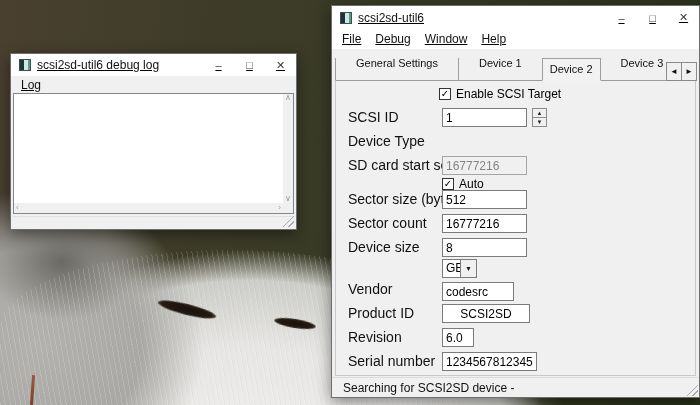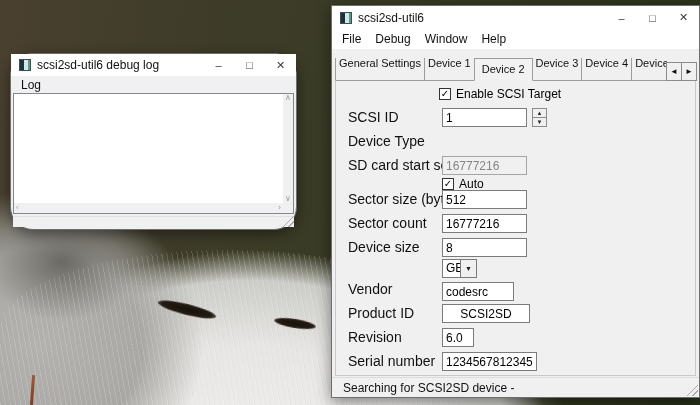--- a/index.html
+++ b/index.html
@@ -20,53 +20,53 @@
     position:absolute; left:0; top:250px; width:460px; height:155px;
     background: repeating-linear-gradient(80deg, rgba(255,255,255,.28) 0 1px, rgba(120,120,118,.08) 1px 2px, transparent 2px 5px);
     border-radius: 50% 50% 0 0; opacity:.55;
   }
   .fox-eye { position:absolute; background:radial-gradient(ellipse at center, #17110c 0%, #241b12 60%, rgba(60,50,40,0) 100%); border-radius:50%; filter:blur(.6px); }
   .fox-eye.left  { left:157px; top:304px; width:60px; height:11px; transform:rotate(14deg); }
   .fox-eye.right { left:274px; top:319px; width:42px; height:9px; transform:rotate(9deg); }
   .twig { position:absolute; left:31px; top:375px; width:3px; height:30px; background:linear-gradient(#9a5a3c,#7c4028); transform:rotate(4deg); }
 
   
-  .win { position:absolute; background:#f0f0f0; border:1px solid #6e6e6e; box-shadow:0 4px 14px rgba(0,0,0,.45); }
+  .win { position:absolute; background:#f0f0f0; border:1px solid #6e6e6e; box-shadow:0 4px 14px rgba(0,0,0,.45);text-decoration:underline; }
   .titlebar { height:22px; background:#fff; display:flex; align-items:center; }
   .app-icon { width:12px; height:12px; margin:0 6px 0 8px; border:1px solid #38505a; flex:none;
     background:linear-gradient(90deg,#22303e 0 42%, #cfe9e2 42% 78%, #5d978a 78% 100%); }
   .title-text { font-size:12px; color:#111; white-space:nowrap; }
   .win-controls { margin-left:auto; display:flex; height:100%; }
   .win-btn { width:31px; height:100%; display:flex; align-items:center; justify-content:center; font-size:11px; color:#3a3a3a; cursor:default; }
   .menubar { background:#fff; display:flex; align-items:center; padding-left:3px; }
   .menu-item { padding:2px 7px; font-size:12px; color:#111; }
   .grip { position:absolute; right:1px; bottom:1px; width:13px; height:13px;
     background:repeating-linear-gradient(135deg, transparent 0 2px, #a9a9a9 2px 3px, transparent 3px 4px);
     clip-path:polygon(100% 0, 100% 100%, 0 100%); }
 
   
-  #log-window { left:10px; top:53px; width:287px; height:177px; display:flex; flex-direction:column;border-radius:23px; }
+  #log-window { left:10px; top:53px; width:287px; height:177px; display:flex; flex-direction:column; }
   #log-window .menubar { height:17px; background:#f0f0f0; }
   .log-text-wrap { position:relative; margin:0 2px; flex:1; border:1px solid #82878f; background:#fff; }
   .log-content { position:absolute; left:0; top:0; right:10px; bottom:10px; background:#fff; }
   .vscroll { position:absolute; top:0; right:0; width:10px; bottom:10px; background:#f0f0f0; display:flex; flex-direction:column; justify-content:space-between; align-items:center; }
   .hscroll { position:absolute; left:0; bottom:0; right:10px; height:10px; background:#f0f0f0; display:flex; justify-content:space-between; align-items:center; padding:0 2px; }
   .sb-corner { position:absolute; right:0; bottom:0; width:10px; height:10px; background:#f0f0f0; }
   .sb-arrow { font-size:8px; line-height:8px; color:#9a9a9a; }
   .log-status { position:relative; height:11px; margin:2px; background:#f0f0f0; border-top:1px solid #e0e0e0; }
   .log-status .grip { right:0; bottom:0; }
 
   
   #main-window { left:331px; top:5px; width:369px; height:393px; }
   #main-window .titlebar { height:23px; }
   #main-window .menubar { height:20px; }
   .client { position:absolute; left:0; top:43px; right:0; bottom:0; background:#f0f0f0; }
 
   .tabs-row { position:absolute; left:3px; top:9px; width:332px; height:23px; display:flex; align-items:flex-end; overflow:hidden; }
-  .tab { flex:none; height:27px; line-height:17px; padding:0 3px; font-size:11px; background:#f0f0f0;
+  .tab { flex:none; height:27px; line-height:17px; padding:0 20px; font-size:11px; background:#f0f0f0;
     border:1px solid #9d9d9d; margin-right:-1px; white-space:nowrap; color:#111; }
   .tab.active { height:23px; line-height:21px; padding:0 7px; background:#f2f2f2; border-bottom:1px solid #f2f2f2; position:relative; z-index:3; }
   .updown { position:absolute; right:2px; top:13px; display:flex; z-index:4; }
   .ud-btn { width:16px; height:19px; background:#f0f0f0; border:1px solid #8b8b8b; margin-left:-1px;
     display:flex; align-items:center; justify-content:center; font-size:8px; color:#111; }
 
   .tab-panel { position:absolute; left:3px; top:31px; right:3px; bottom:21px; background:#f0f0f0;
     border:1px solid #c9c9c9; border-top:1px solid #9d9d9d; z-index:1; }
 
   .frm-label { position:absolute; left:12px; height:19px; line-height:19px; font-size:14px; color:#101010; white-space:nowrap; }

